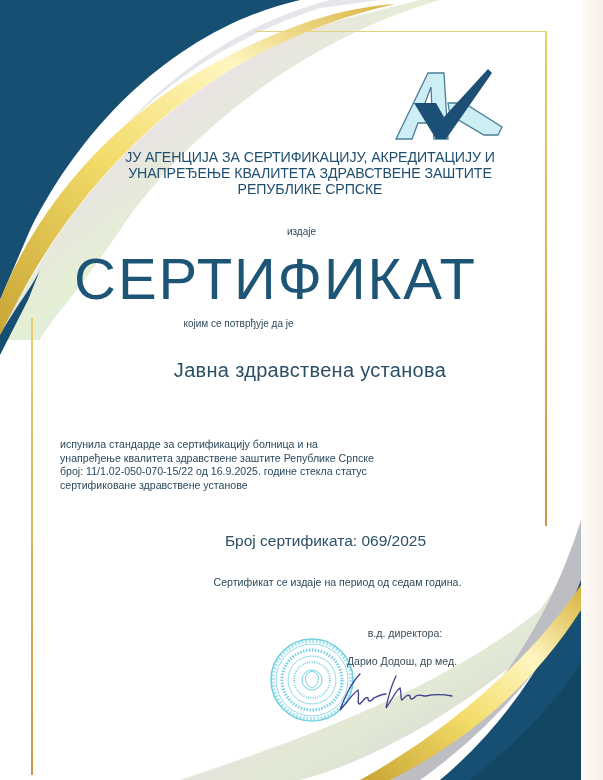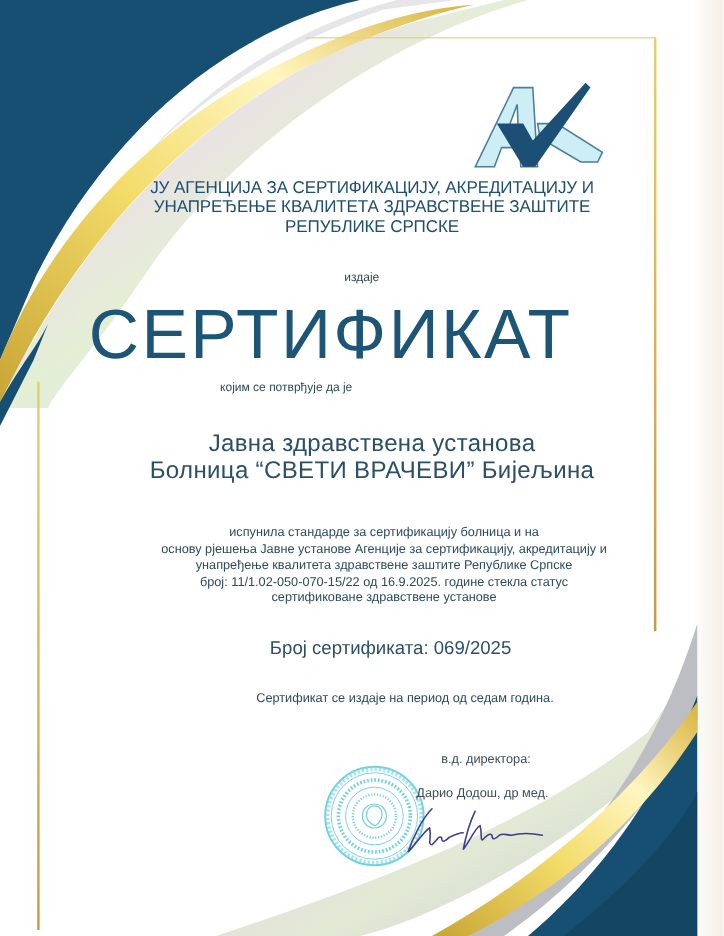--- a/index.html
+++ b/index.html
@@ -43,21 +43,21 @@
       position: absolute; left: 0; top: 318px; width: 477px;
       text-align: center; font-size: 10px; color: #2f4a5a;
     }
     .institution {
       position: absolute; left: 40px; top: 359px; width: 540px;
       text-align: center; color: #2b4f66; font-size: 20px; line-height: 22px;
       letter-spacing: 0.3px;
     }
     .body-text {
       position: absolute; left: 60px; top: 438px; width: 520px;
-      text-align: center; color: #2b4a5e; font-size: 10.6px; line-height: 13.6px;
+      text-align: left; color: #2b4a5e; font-size: 10.6px; line-height: 13.6px;
     }
     .cert-number {
       position: absolute; left: 0; top: 532px; width: 603px;
       text-align: center; color: #2b4f66; font-size: 15.5px; margin-left: 24px;
     }
     .validity {
       position: absolute; left: 0; top: 576px; width: 603px;
       text-align: center; color: #2b4a5e; font-size: 10.6px; padding-left: 36px;
     }
     .director-title {
@@ -140,26 +140,24 @@
 </div>
 
 <div class="issues">издаје</div>
 
 <div class="title">СЕРТИФИКАТ</div>
 
 <div class="confirms">којим се потврђује да је</div>
 
 <div class="institution">
   <div>Јавна здравствена установа</div>
-  <div>Болница “СВЕТИ ВРАЧЕВИ” Бијељина</div>
 </div>
 
 <div class="body-text">
   <div>испунила стандарде за сертификацију болница и на</div>
-  <div>основу рјешења Јавне установе Агенције за сертификацију, акредитацију и</div>
   <div>унапређење квалитета здравствене заштите Републике Српске</div>
   <div>број: 11/1.02-050-070-15/22 од 16.9.2025. године стекла статус</div>
   <div>сертификоване здравствене установе</div>
 </div>
 
 <div class="cert-number">Број сертификата: 069/2025</div>
 
 <div class="validity">Сертификат се издаје на период од седам година.</div>
 
 <svg class="stamp" viewBox="0 0 88 88">

